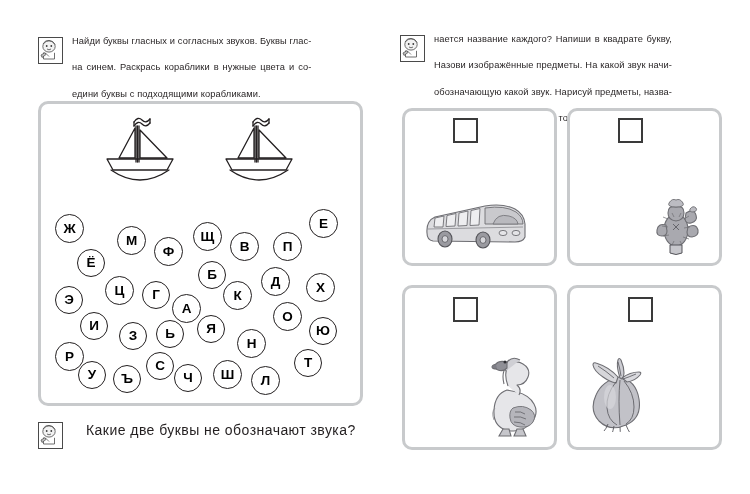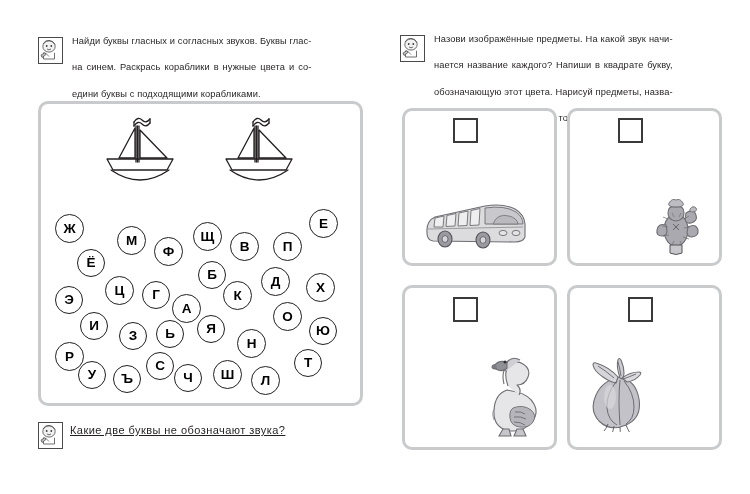--- a/index.html
+++ b/index.html
@@ -108,27 +108,26 @@
 
   
   .question {
     position: absolute;
     left: 38px;
     top: 420px;
     display: flex;
     align-items: flex-start;
   }
   .question .q-text {
-    margin-left: 7px;
-    font-size: 11px;
+    margin-left: 23px;
+    font-size: 14px;
     line-height: 13px;
     color: #231f20;
     letter-spacing: 0.45px;
     margin-top: 4px;
-    text-decoration: underline;
   }
 
   
   .panel {
     position: absolute;
     border: 3px solid #c8cacc;
     border-radius: 10px;
     background: #ffffff;
     box-sizing: border-box;
   }
@@ -275,23 +274,23 @@
           <path d="M4 6 Q6 2 10 2.4 Q14.5 2.8 16 6.6" fill="none" stroke="#4a4a4a" stroke-width="0.8"></path>
           <circle cx="7.7" cy="8" r="0.9" fill="#3a3a3a"></circle>
           <circle cx="12.3" cy="8" r="0.9" fill="#3a3a3a"></circle>
           <path d="M8 11 Q10 12.6 12 11" fill="none" stroke="#4a4a4a" stroke-width="0.8"></path>
           <path d="M4.5 14.5 L4.5 21 L15.5 21 L15.5 14.8" fill="none" stroke="#4a4a4a" stroke-width="0.8"></path>
           <path d="M2 17 L6 14.6 L7 16.5 L3 19.5 Z" fill="#bdbdbd" stroke="#4a4a4a" stroke-width="0.7"></path>
           <path d="M6.5 15 L10 18.5" stroke="#4a4a4a" stroke-width="0.7"></path>
         </svg>
       </div>
       <div class="task-text">
+        <span class="ln j">нается название каждого? Напиши в квадрате букву,</span>
         <span class="ln j">Назови изображённые предметы. На какой звук начи-</span>
-        <span class="ln j">нается название каждого? Напиши в квадрате букву,</span>
-        <span class="ln j">обозначающую этот цвета. Нарисуй предметы, назва-</span>
+        <span class="ln j">обозначающую какой звук. Нарисуй предметы, назва-</span>
         <span class="ln">ния которых начинаются на тот же звук.</span>
       </div>
     </div>
 
     <div id="panels-holder">
         <div class="panel" style="left: 27px; top: 108px; width: 155px; height: 158px;">
           <div class="answer-box" style="left: 48px; top: 7px;"></div>
           <div class="pic" style="left: 18px; top: 82px;">
 <svg width="108" height="60" viewBox="0 0 108 60">
   <g stroke="#6e6e73" stroke-width="1.1" fill="#dcdcdf" stroke-linejoin="round">

